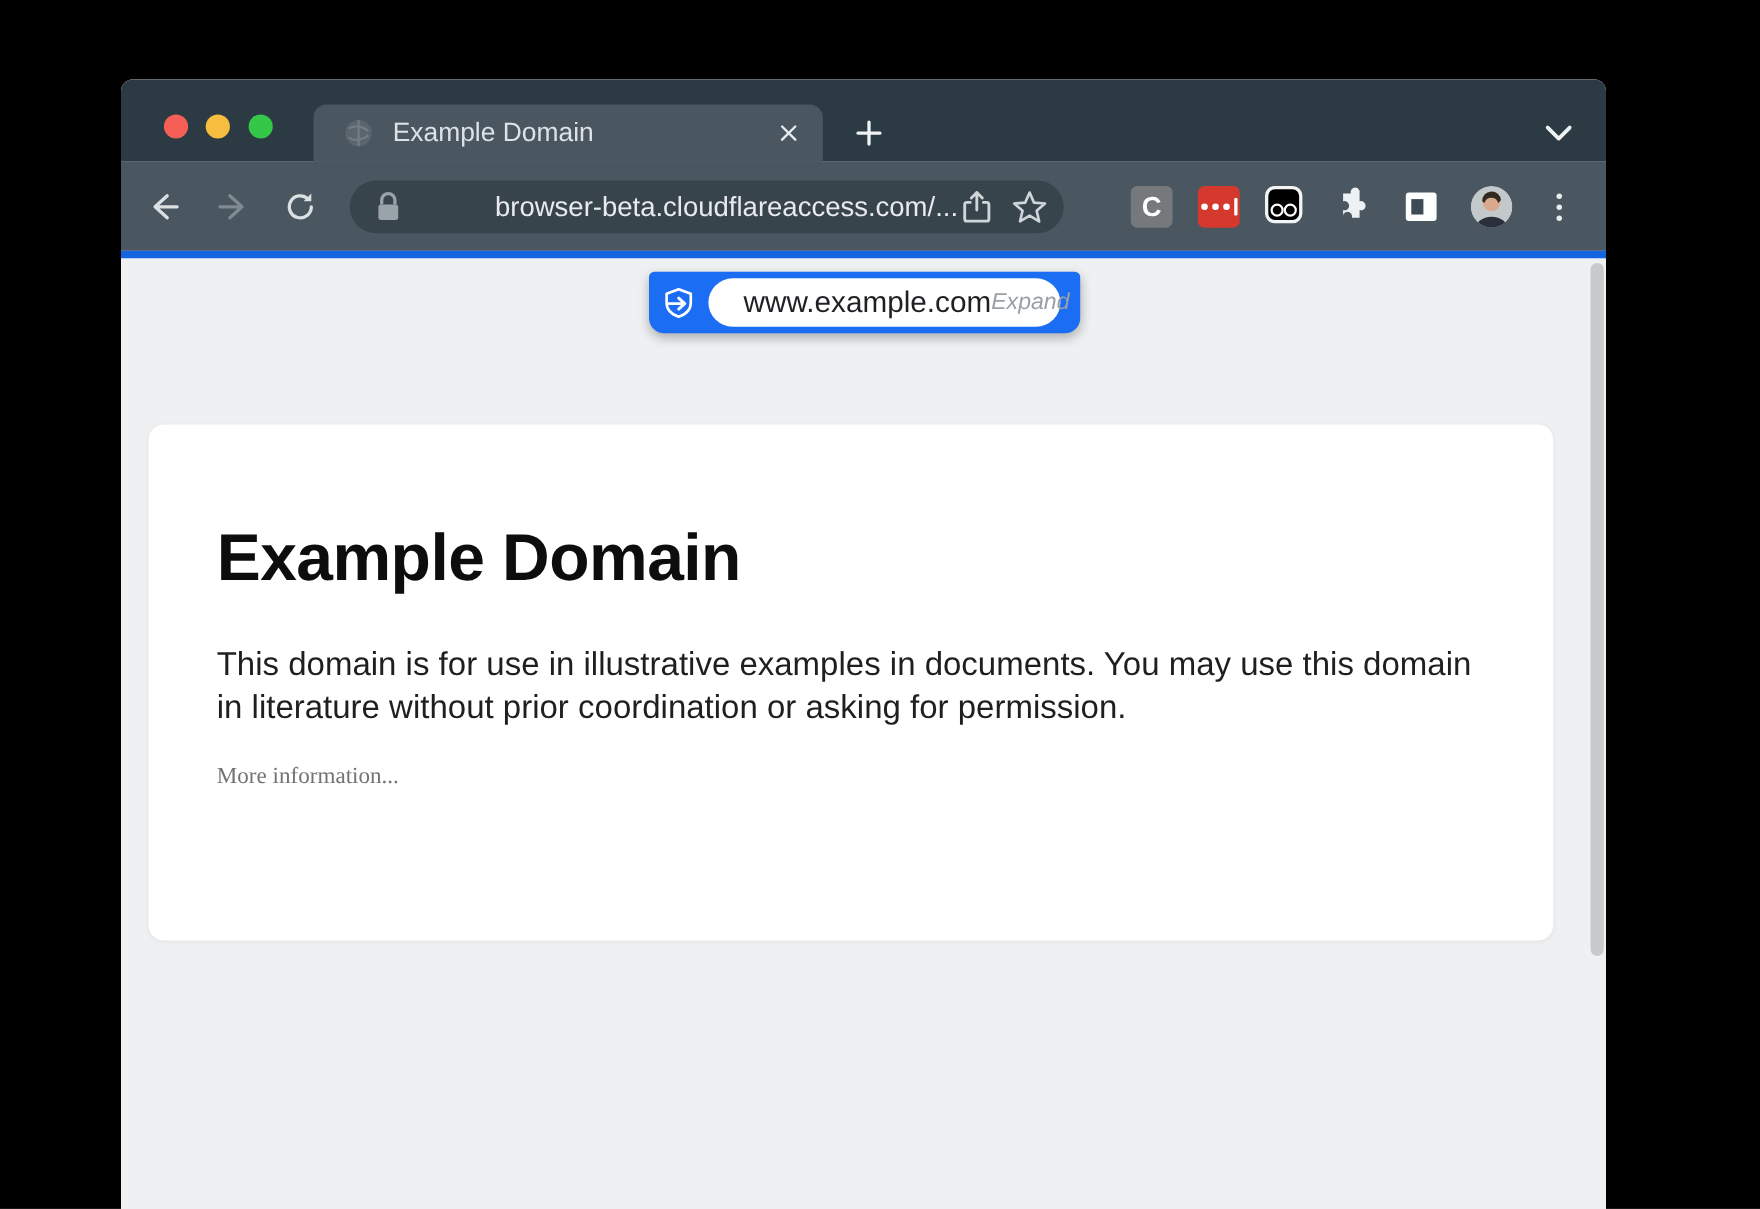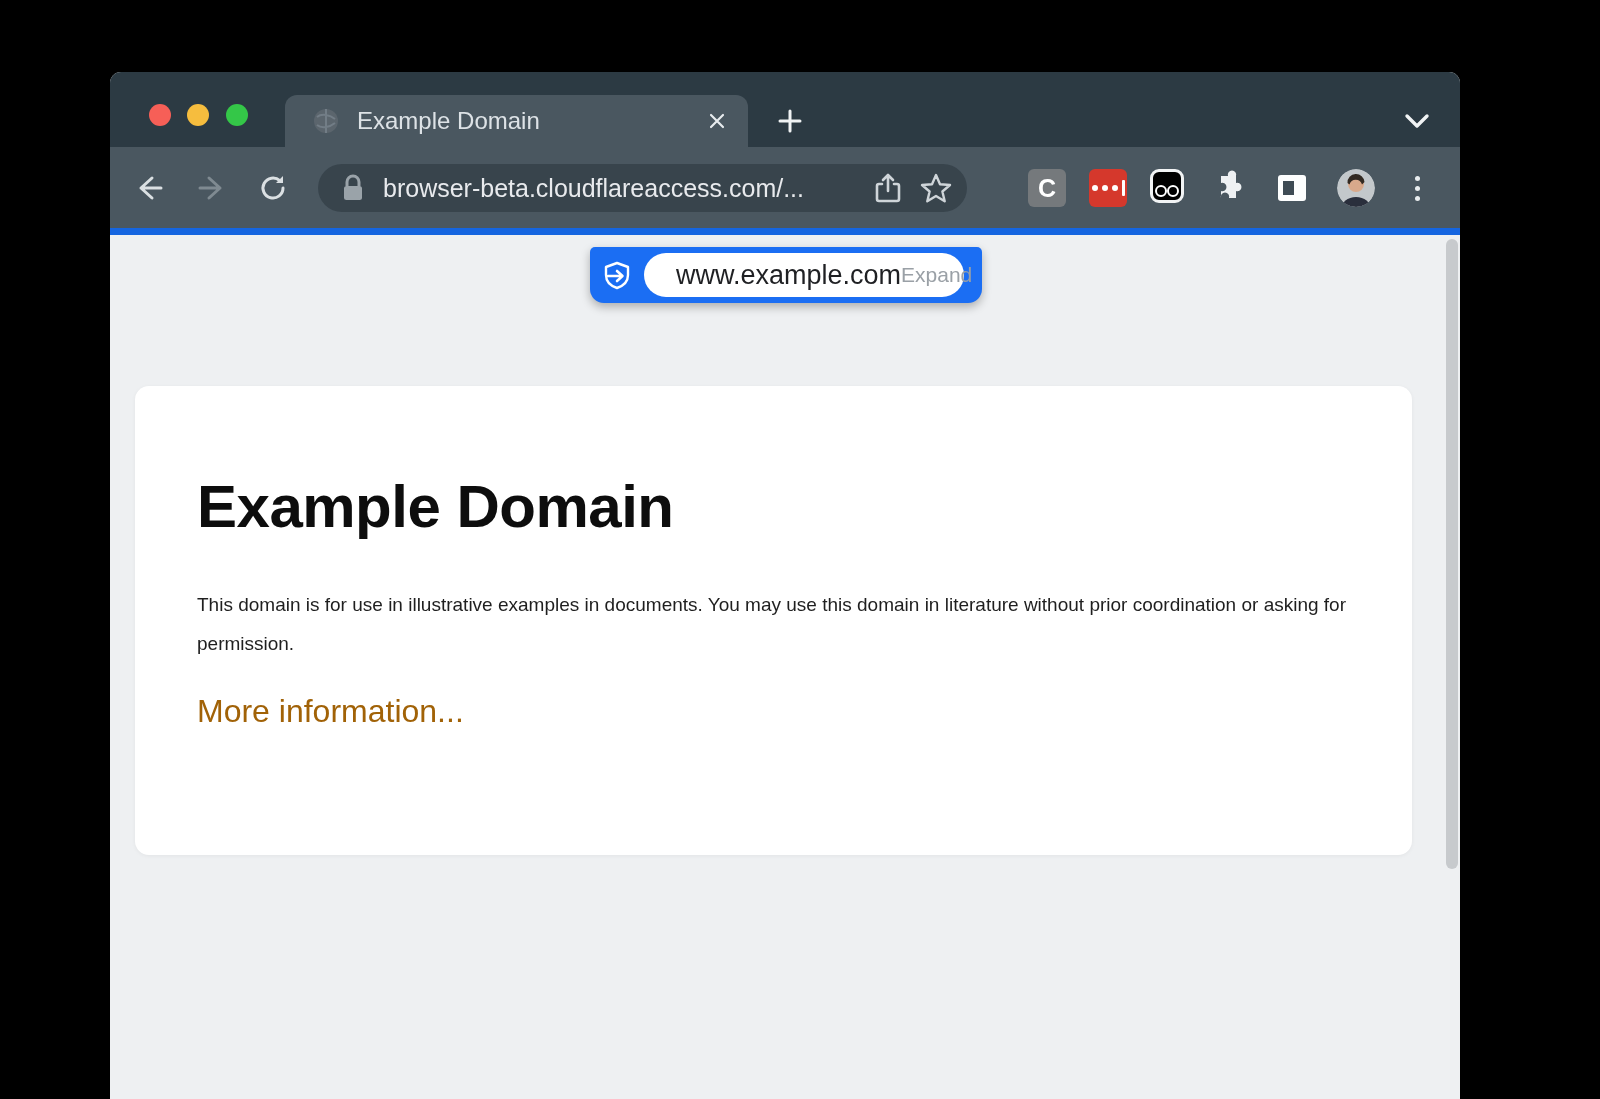--- a/index.html
+++ b/index.html
@@ -31,21 +31,21 @@
   .tabsearch-btn{position:absolute;left:1291px;top:35px;width:32px;height:28px;display:flex;align-items:center;justify-content:center;}
   
   .toolbar{position:absolute;left:0;top:75px;width:100%;height:81px;background:#4a5760;}
   .nav-btn{position:absolute;top:25px;width:32px;height:32px;display:flex;align-items:center;justify-content:center;}
   .btn-back{left:24px;}
   .btn-forward{left:85px;}
   .btn-reload{left:147px;}
   .urlbar{
     position:absolute;left:208px;top:17px;width:649px;height:48px;
     background:#38444c;border-radius:24px;
-    display:flex;align-items:center;
+    display:flex;align-items:center;text-align:right;
   }
   .lock{margin-left:22px;flex:0 0 auto;}
   .url-text{margin-left:17px;font-size:25px;color:#e8eaed;flex:1 1 auto;white-space:nowrap;overflow:hidden;}
   .url-action{width:34px;height:34px;margin-right:14px;display:flex;align-items:center;justify-content:center;flex:0 0 auto;}
   .ext-btn{position:absolute;top:22px;width:38px;height:38px;display:flex;align-items:center;justify-content:center;}
   .ext-c{left:918px;background:#75797c;border-radius:6px;color:#fff;font-size:25px;font-weight:bold;}
   .ext-lastpass{left:979px;background:#d5382c;border-radius:6px;}
   .lp-dots{display:flex;align-items:center;gap:4px;}
   .lp-dots i{width:6px;height:6px;border-radius:50%;background:#fff;display:block;}
   .lp-dots .bar{width:3px;height:16px;border-radius:1px;background:#fff;}
@@ -70,30 +70,30 @@
     margin-top:19px;
   }
   .iso-shield{position:absolute;left:11px;top:13px;}
   .iso-inner{
     position:absolute;left:54px;top:6px;right:18px;bottom:6px;
     background:#fff;border-radius:22px;
     display:flex;align-items:center;justify-content:space-between;
     padding:0 22px 0 32px;
   }
   .iso-domain{font-size:27px;color:#1f2023;}
-  .iso-expand{font-size:21px;color:#9aa0a6;}
+  .iso-expand{font-size:21px;color:#9aa0a6;font-style:italic;}
   
   .card{
     position:absolute;left:25px;top:151px;width:1277px;height:469px;
     background:#fff;border-radius:14px;box-shadow:0 1px 4px rgba(0,0,0,.05);
     box-sizing:border-box;padding:86px 62px 0 62px;
   }
   .card h1{margin:0;font-size:60px;font-weight:700;color:#0d0d0d;letter-spacing:-0.5px;}
-  .card p{margin:44px 0 0 0;max-width:1150px;font-size:19px;line-height:39px;color:#1f1f1f;}
-  .card a{display:inline-block;margin-top:30px;font-size:32px;color:#a16207;text-decoration:none;}
+  .card p{margin:44px 0 0 0;max-width:1150px;font-size:30px;line-height:39px;color:#1f1f1f;}
+  .card a{display:inline-block;margin-top:30px;font-size:21px;color:#737373;text-decoration:none;font-family:Liberation Serif, serif;}
   
   .scroll-thumb{
     position:absolute;right:2px;top:4px;width:12px;height:630px;
     border-radius:6px;background:#c7cacd;
   }
   svg{display:block;}
 </style>
 </head>
 <body>
 

